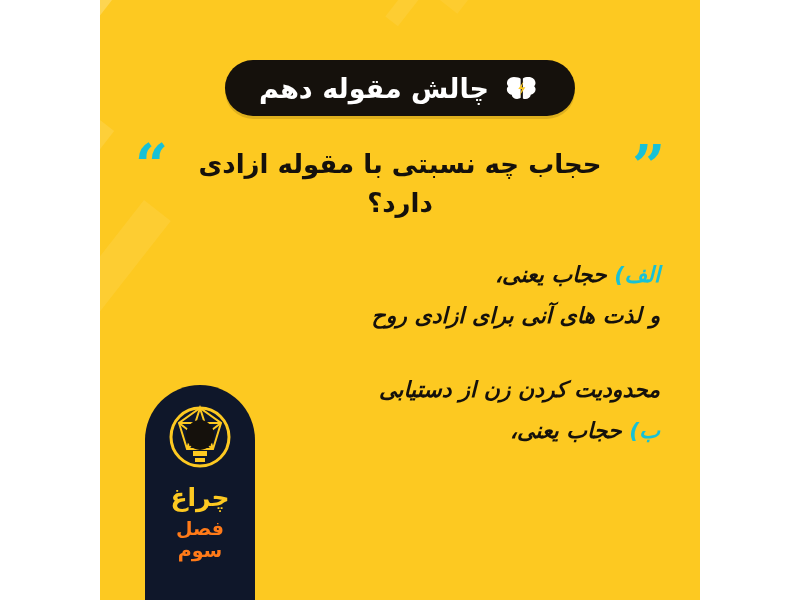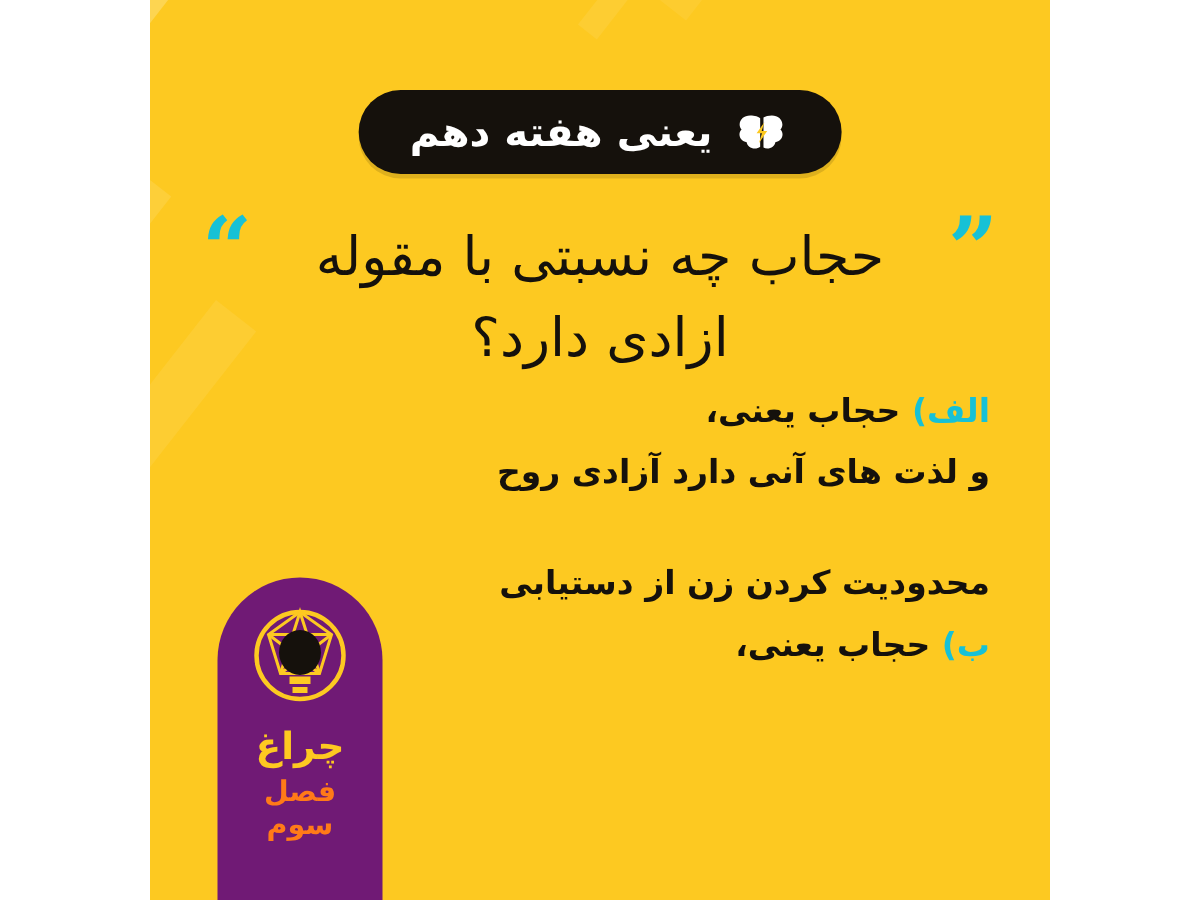--- a/index.html
+++ b/index.html
@@ -88,35 +88,36 @@
   }
   .quote-open, .quote-close {
     color: #17c1d6;
     font-size: 58px;
     line-height: 0.75;
     font-weight: bold;
     font-family: "DejaVu Serif", serif;
   }
   .question-text {
     color: #15110c;
-    font-size: 36px;
-    font-weight: normal;
+    font-size: 26px;
+    font-weight: bold;
     line-height: 1.5;
     text-align: center;
     max-width: 440px;
   }
 
   
   .answers {
     position: absolute;
     top: 255px;
     right: 40px;
     width: 460px;
     text-align: right;
     color: #15110c;
+    font-style: italic;
   }
   .answer {
     margin-bottom: 34px;
     font-size: 22px;
     line-height: 1.85;
     font-weight: bold;
   }
   .answer .opt {
     color: #17c1d6;
     font-weight: bold;
@@ -126,21 +127,21 @@
     white-space: nowrap;
   }
 
   
   .logo-badge {
     position: absolute;
     left: 45px;
     bottom: 0;
     width: 110px;
     height: 215px;
-    background: #701a75;
+    background: #0f172a;
     border-radius: 56px 56px 0 0;
     display: flex;
     flex-direction: column;
     align-items: center;
     padding-top: 16px;
     box-sizing: border-box;
   }
   .logo-mark {
     width: 82px;
     height: 82px;
@@ -180,37 +181,37 @@
     </div>
 
     <div class="title-pill">
       <span class="brain-icon">
         <svg viewBox="0 0 40 40" width="40" height="40" aria-hidden="true">
           <path d="M13 9c-4 0-7 2.6-7 6 0 1.3.5 2.4 1.3 3.3-.9.9-1.4 2-1.4 3.3 0 2.5 2 4.6 4.8 5.2.3 2.4 2.6 4.2 5.4 4.2 1.4 0 2.7-.5 3.6-1.2v-19C18.8 9.8 16.1 9 13 9z" fill="#ffffff"></path>
           <path d="M27.5 9c4 0 7 2.6 7 6 0 1.3-.5 2.4-1.3 3.3.9.9 1.4 2 1.4 3.3 0 2.5-2 4.6-4.8 5.2-.3 2.4-2.6 4.2-5.4 4.2-.9 0-1.8-.2-2.5-.6V10.4C23.2 9.5 25.2 9 27.5 9z" fill="#ffffff"></path>
           <path d="M22.5 13.5l-5.2 7.4h3.6l-2.1 6.6 5.6-8.2h-3.7z" fill="#fdc921"></path>
         </svg>
       </span>
-      <span class="title-text">یعنی هفته دهم</span>
+      <span class="title-text">چالش مقوله دهم</span>
     </div>
 
     <div class="question-wrap">
       <span class="quote-open">”</span>
       <span class="question-text">حجاب چه نسبتی با مقوله ازادی دارد؟</span>
       <span class="quote-close">“</span>
     </div>
 
     <div class="answers">
 
       <div class="answer">
         <span class="line">
           <span class="opt">الف)</span>
           <span>حجاب یعنی،</span>
         </span>
-        <span class="line">و لذت های آنی دارد آزادی روح</span>
+        <span class="line">و لذت های آنی برای ازادی روح</span>
       </div>
 
       <div class="answer">
         <span class="line">محدودیت کردن زن از دستیابی</span>
         <span class="line">
           <span class="opt">ب)</span>
           <span>حجاب یعنی،</span>
         </span>
       </div>
 

